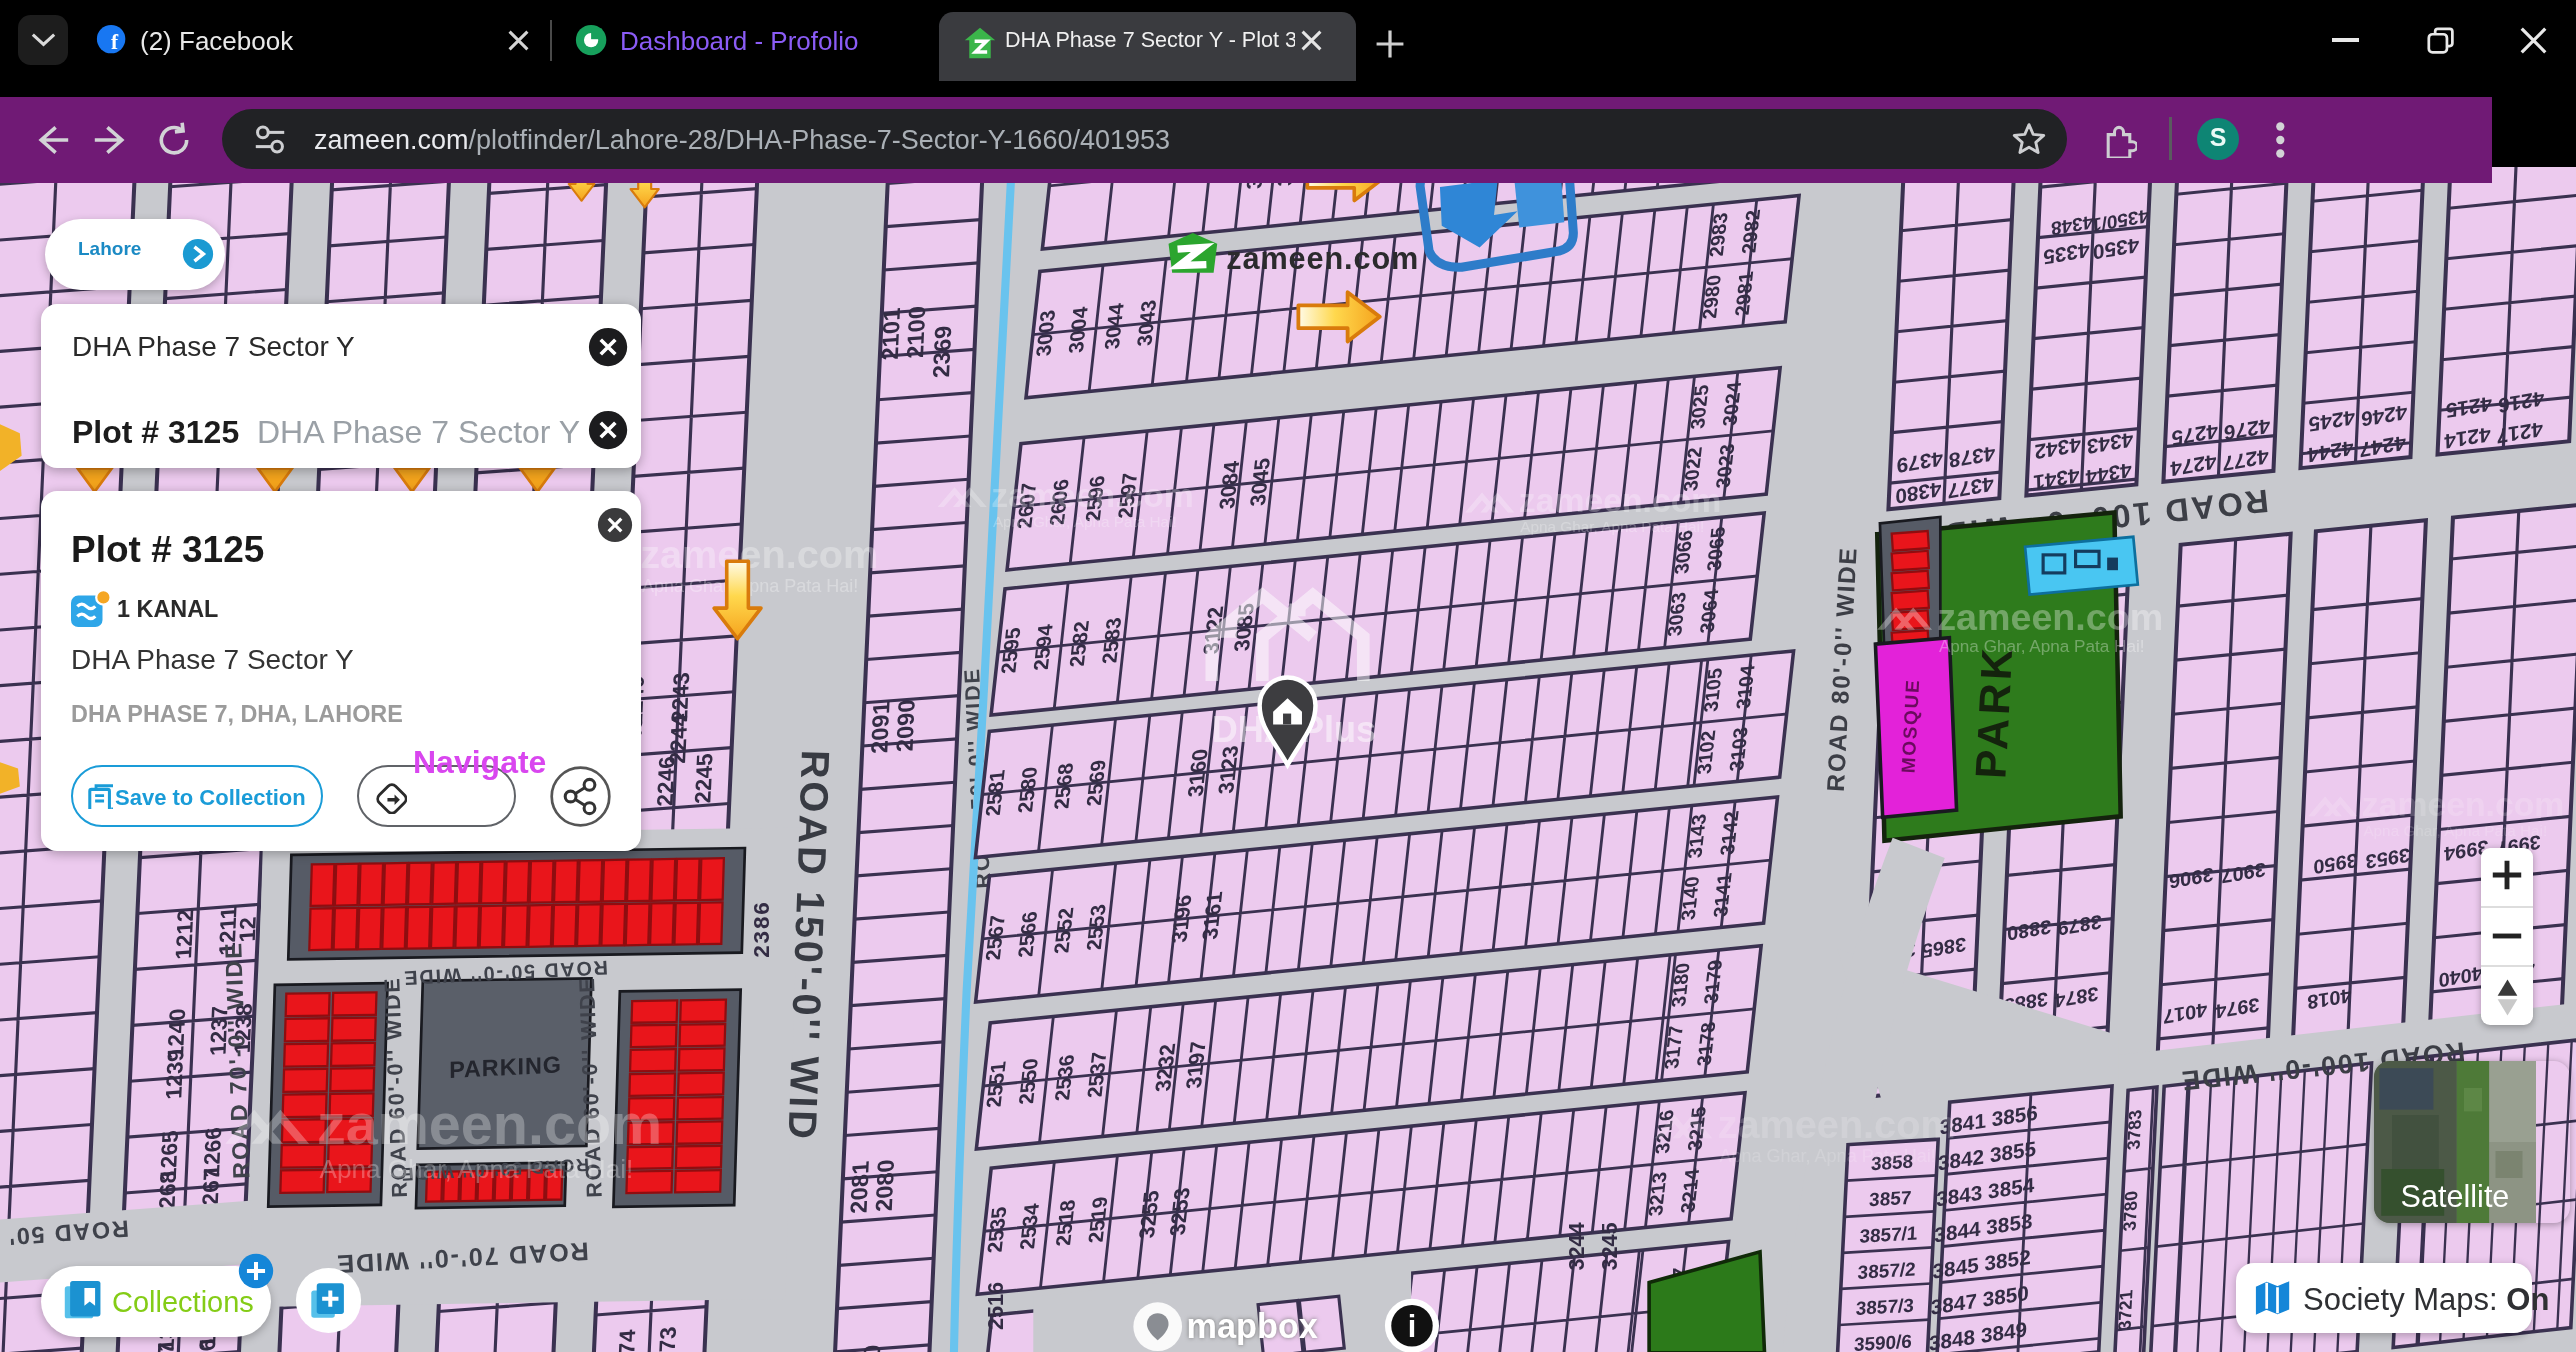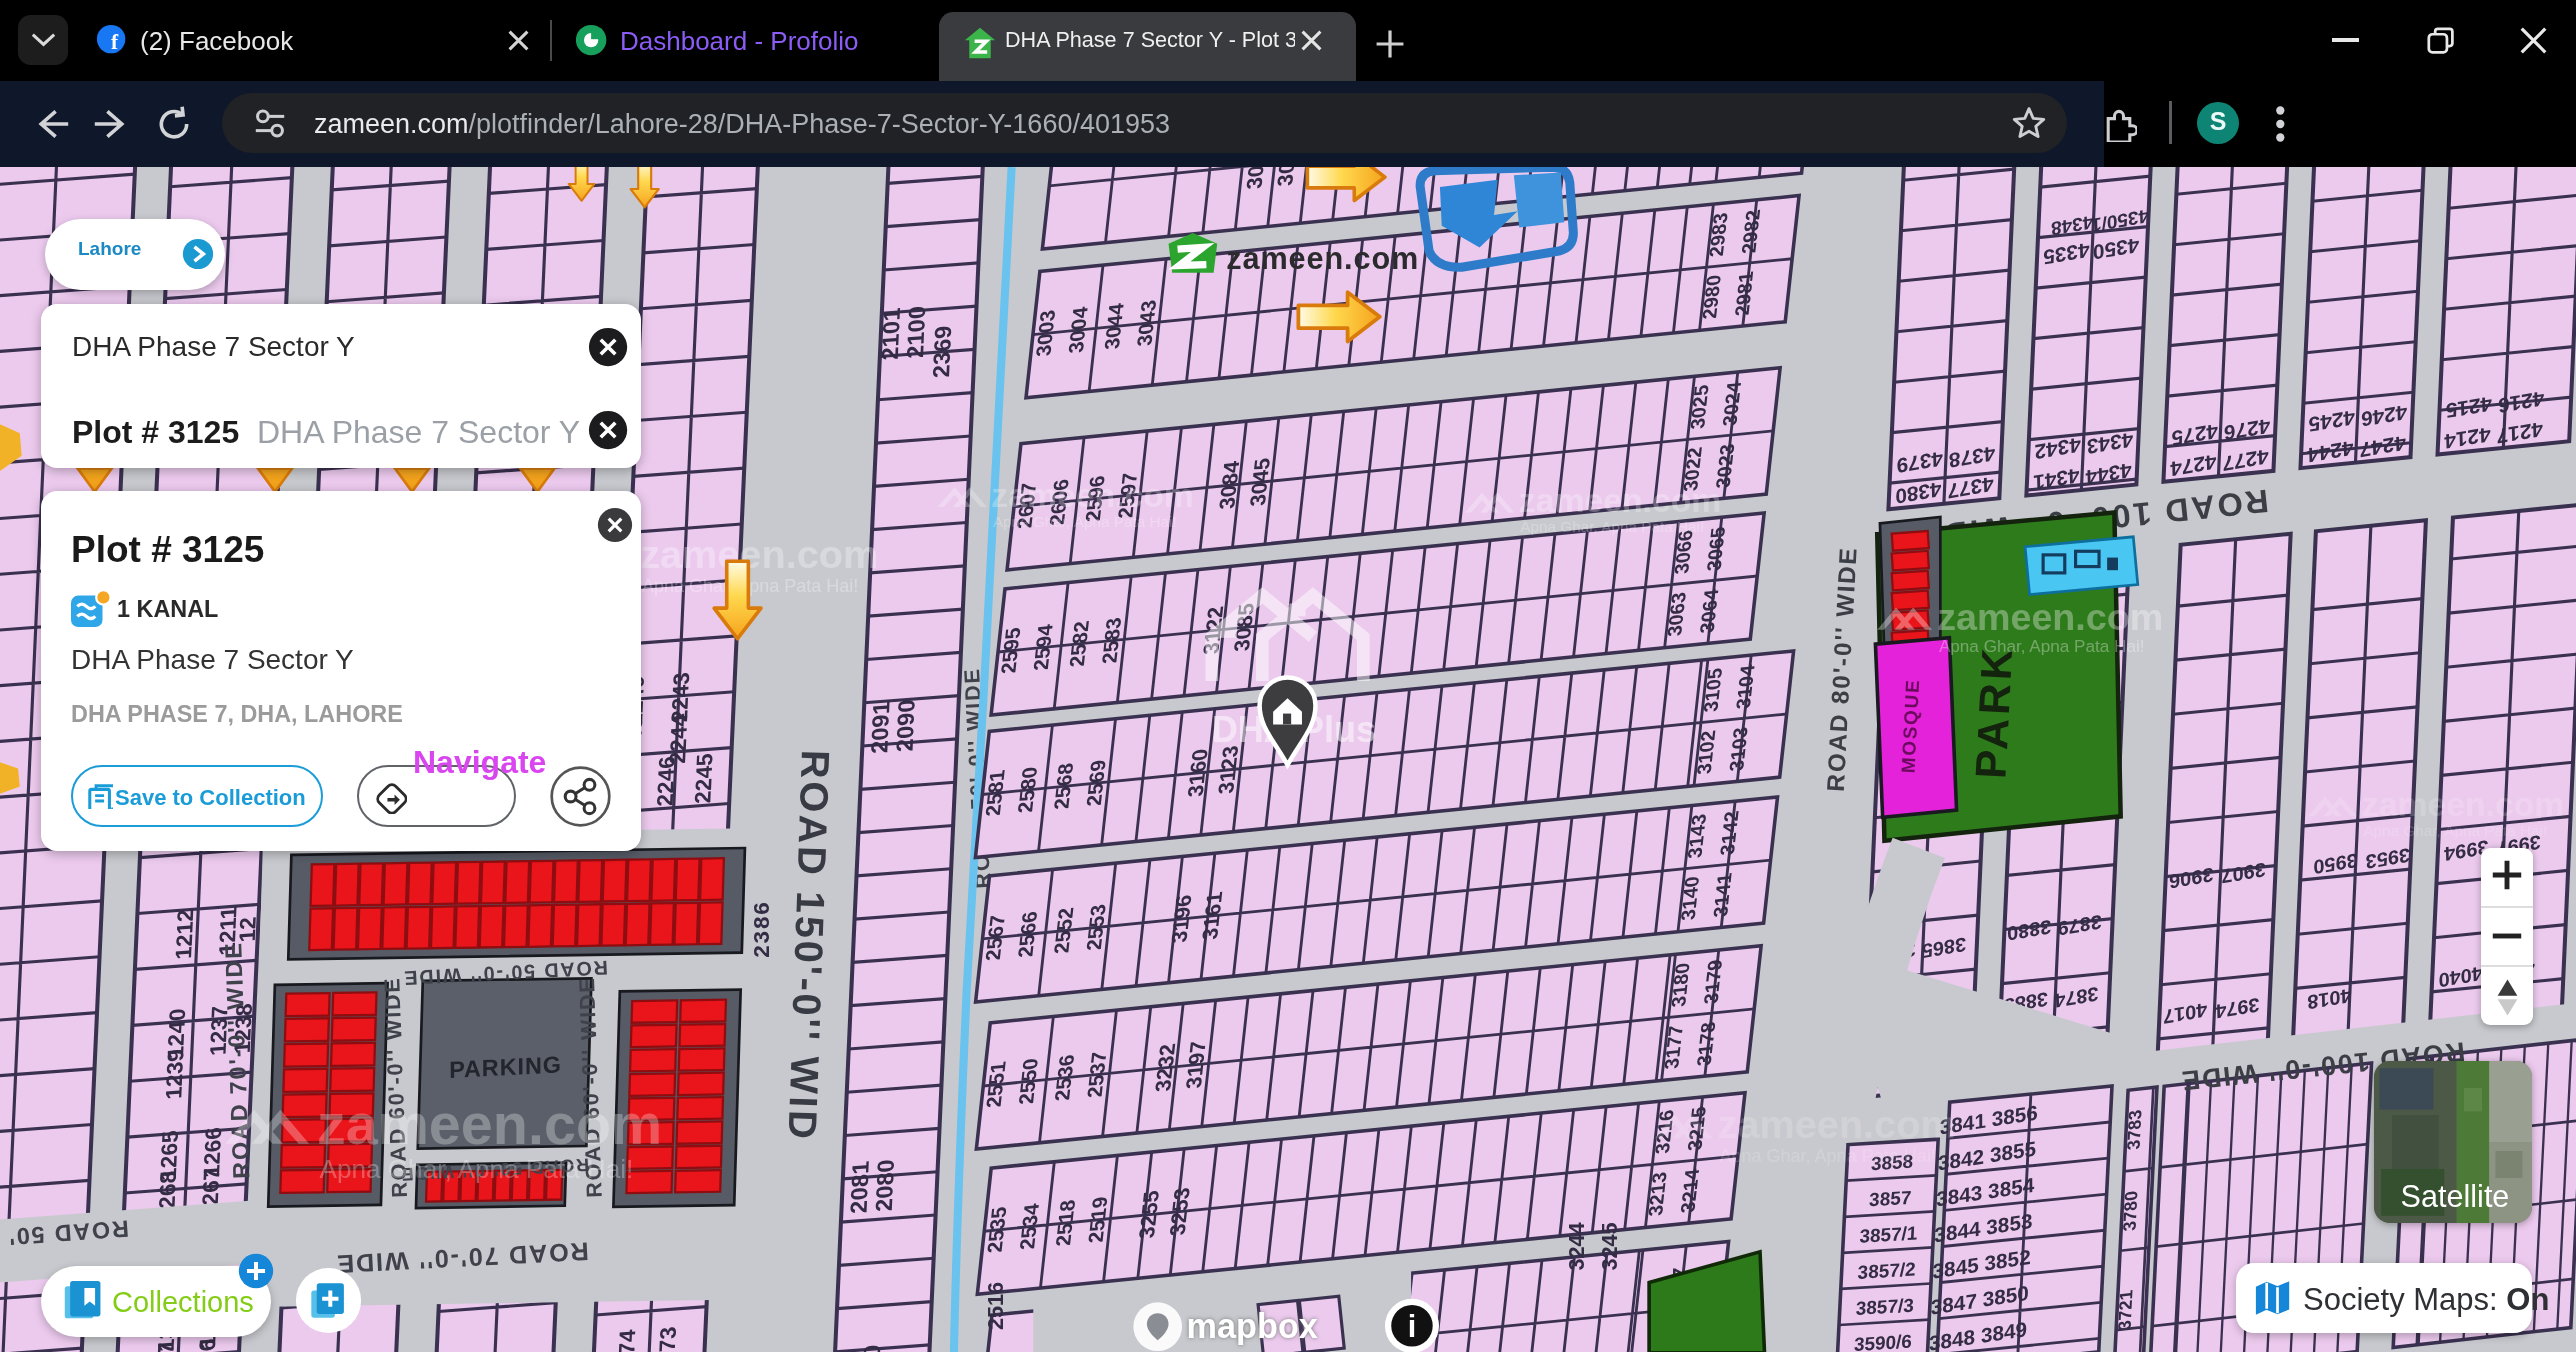--- a/index.html
+++ b/index.html
@@ -515,21 +515,21 @@
   <div class="abs" style="left:2332px;top:38px;width:27px;height:3.6px;background:#e8e8e8"></div>
   <svg class="abs" style="left:2427px;top:27px" width="29" height="29" viewBox="0 0 32 32">
     <rect x="2" y="8" width="20" height="20" rx="4" fill="none" stroke="#e8e8e8" stroke-width="3"></rect>
     <path d="M9 8 V5 a3 3 0 0 1 3 -3 h13 a3 3 0 0 1 3 3 v13 a3 3 0 0 1 -3 3 h-3" fill="none" stroke="#e8e8e8" stroke-width="3"></path>
   </svg>
   <svg class="abs" style="left:2519px;top:26px" width="29" height="29" viewBox="0 0 32 32">
       <path d="M3 3 L29 29 M29 3 L3 29" stroke="#e8e8e8" stroke-width="3.6"></path>
     </svg>
 </div>
 
-<div class="abs" style="top:81px;left:0;width:2104px;height:86px;background:#0f172a">
+<div class="abs" style="top:97px;left:0;width:2492px;height:86px;background:#701a75">
   <svg class="abs" style="left:34px;top:106px;top:25px" width="36" height="36" viewBox="0 0 40 40">
       <path d="M24 6 L8 20 L24 34 M8 20 H38" stroke="#d2d3d6" stroke-width="4" fill="none"></path>
     </svg>
   <svg class="abs" style="left:93px;top:25px" width="36" height="36" viewBox="0 0 40 40">
       <path d="M16 6 L32 20 L16 34 M32 20 H2" stroke="#d2d3d6" stroke-width="4" fill="none"></path>
     </svg>
   <svg class="abs" style="left:155px;top:24px" width="38" height="38" viewBox="0 0 42 42">
       <path d="M35 21 a14 14 0 1 1 -5 -10.5" stroke="#d2d3d6" stroke-width="4" fill="none"></path>
       <path d="M30 2 L31 11 L22 12" stroke="#d2d3d6" stroke-width="4" fill="none"></path>
     </svg>
@@ -635,21 +635,21 @@
     <path d="M18 2 V34 M2 18 H34" stroke="#222" stroke-width="5.5"></path>
   </svg>
 <svg class="abs" style="left:2491px;top:920px" width="32" height="32" viewBox="0 0 36 36">
     <path d="M2 18 H34" stroke="#222" stroke-width="5.5"></path>
   </svg>
 <svg class="abs" style="left:2493px;top:976px" width="29" height="43" viewBox="0 0 32 48">
     <path d="M16 4 L27 22 H5 Z" fill="#3a3a3a"></path>
     <path d="M16 44 L27 26 H5 Z" fill="#c9c9c9"></path>
   </svg>
 
-<div class="abs" style="left:2374px;top:1061px;width:158px;height:162px;border-radius:16px;overflow:hidden;box-shadow:0 1.8px 7.2px rgba(0,0,0,.3)">
+<div class="abs" style="left:2374px;top:1061px;width:196px;height:162px;border-radius:16px;overflow:hidden;box-shadow:0 1.8px 7.2px rgba(0,0,0,.3)">
 <svg width="162" height="162" viewBox="0 0 180 180">
 <rect width="180" height="180" fill="#6e7a66"></rect>
 <rect x="0" y="0" width="92" height="180" fill="#4c5947"></rect>
 <rect x="6" y="8" width="60" height="46" fill="#3c4a56"></rect>
 <rect x="20" y="60" width="52" height="60" fill="#42513f"></rect>
 <rect x="8" y="120" width="70" height="52" fill="#35502e"></rect>
 <rect x="92" y="0" width="36" height="180" fill="#4e7a38"></rect>
 <rect x="128" y="0" width="52" height="90" fill="#99a091"></rect>
 <rect x="128" y="90" width="52" height="90" fill="#8d9484"></rect>
 <rect x="100" y="30" width="20" height="26" fill="#5d8746"></rect>

